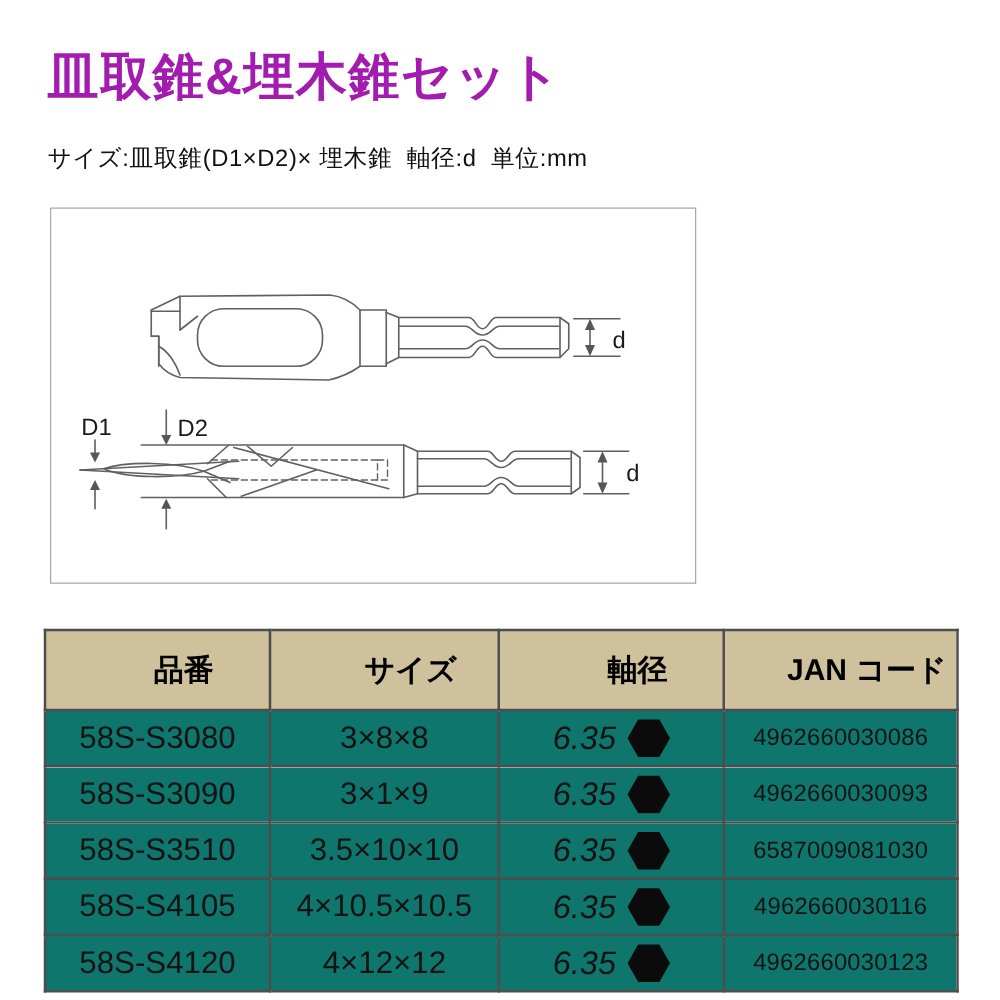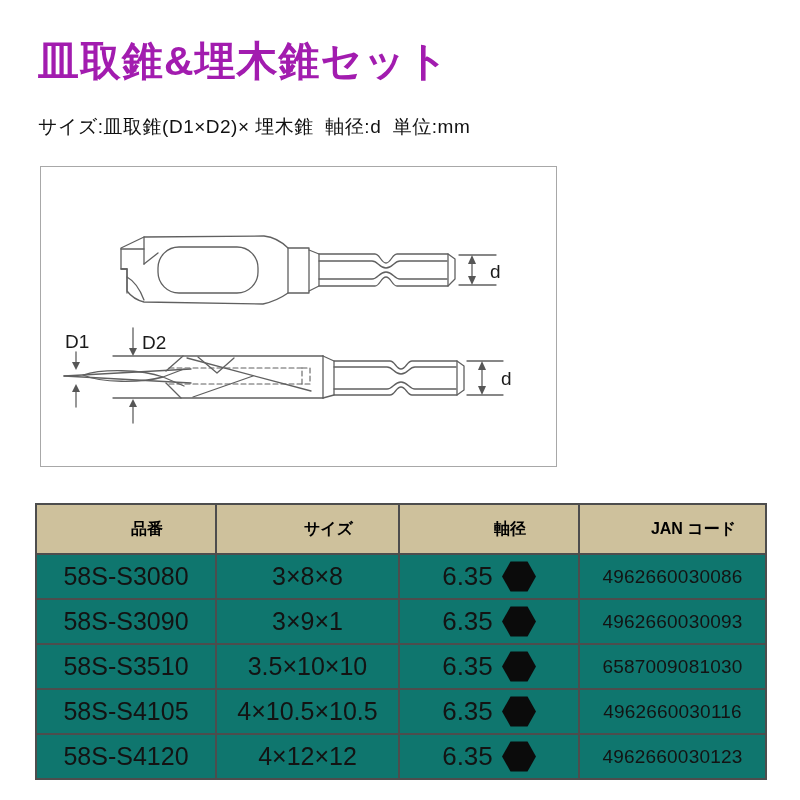--- a/index.html
+++ b/index.html
@@ -31,27 +31,27 @@
 
   .spec-table {
     position: absolute; left: 35px; top: 503px;
     border-collapse: collapse; table-layout: fixed; width: 730px;
   }
   .spec-table th, .spec-table td {
     border: 2px solid #4d4d4d; text-align: center; vertical-align: middle;
     background: #0f766e; overflow: hidden;
   }
   .spec-table th {
-    height: 50px; background: #cec19c; font-size: 16px; font-weight: 700; color: #000; padding-left: 42px;
+    height: 64px; background: #cec19c; font-size: 24px; font-weight: 700; color: #000; padding-left: 42px;
   }
   .spec-table td { height: 45px; }
   td.part-cell, td.size-cell { font-size: 25px; color: #131313; }
   td.jan-cell { font-size: 19px; color: #131313; letter-spacing: 0.2px; margin-top: 12px; }
   td.shaft-cell { font-size: 26px; color: #131313; }
-  .shaft-wrap { display: inline-flex; align-items: center; gap: 9px; }
+  .shaft-wrap { display: inline-flex; align-items: center; gap: 9px; font-style: italic; }
   .hex-icon { display: block; }
   .hex-icon polygon { fill: #0b0b0b; }
 </style>
 </head>
 <body>
 
 <div class="page-title">皿取錐&amp;埋木錐セット</div>
 <div class="page-subtitle">サイズ:皿取錐(D1×D2)× 埋木錐  軸径:d  単位:mm</div>
 
 <div class="diagram-box">
@@ -169,21 +169,21 @@
             <span>6.35</span>
             <svg class="hex-icon" width="34" height="31" viewBox="0 0 34 31">
               <polygon points="0,15.5 8.5,0.5 25.5,0.5 34,15.5 25.5,30.5 8.5,30.5"></polygon>
             </svg>
           </span>
       </td>
       <td class="jan-cell">4962660030086</td>
     </tr>
     <tr>
       <td class="part-cell">58S-S3090</td>
-      <td class="size-cell">3×9×1</td>
+      <td class="size-cell">3×1×9</td>
       <td class="shaft-cell">
         <span class="shaft-wrap">
             <span>6.35</span>
             <svg class="hex-icon" width="34" height="31" viewBox="0 0 34 31">
               <polygon points="0,15.5 8.5,0.5 25.5,0.5 34,15.5 25.5,30.5 8.5,30.5"></polygon>
             </svg>
           </span>
       </td>
       <td class="jan-cell">4962660030093</td>
     </tr>

